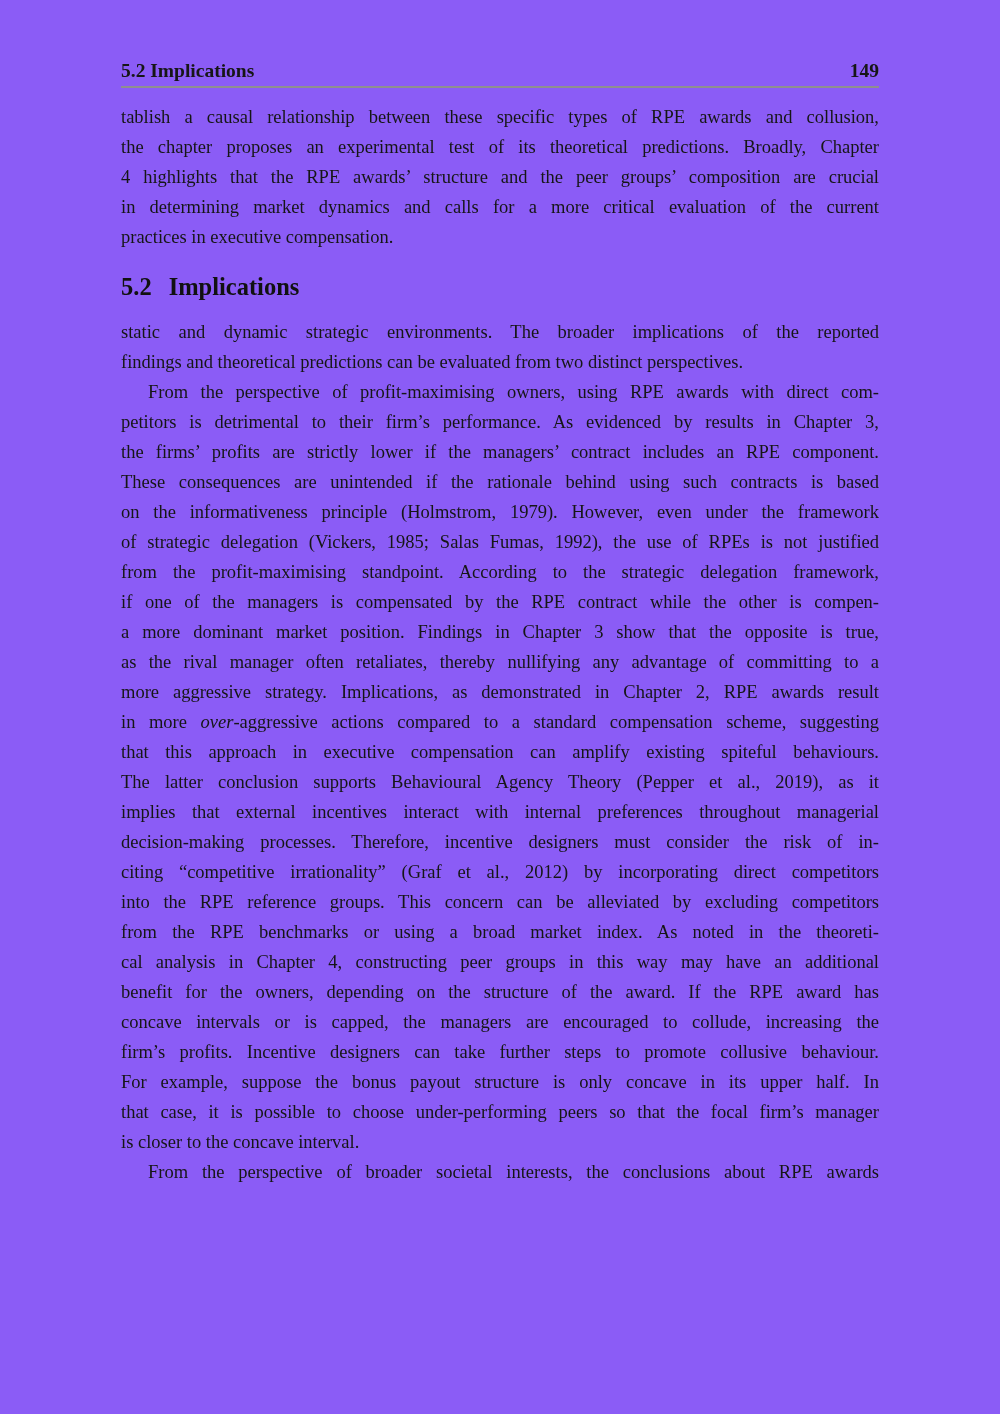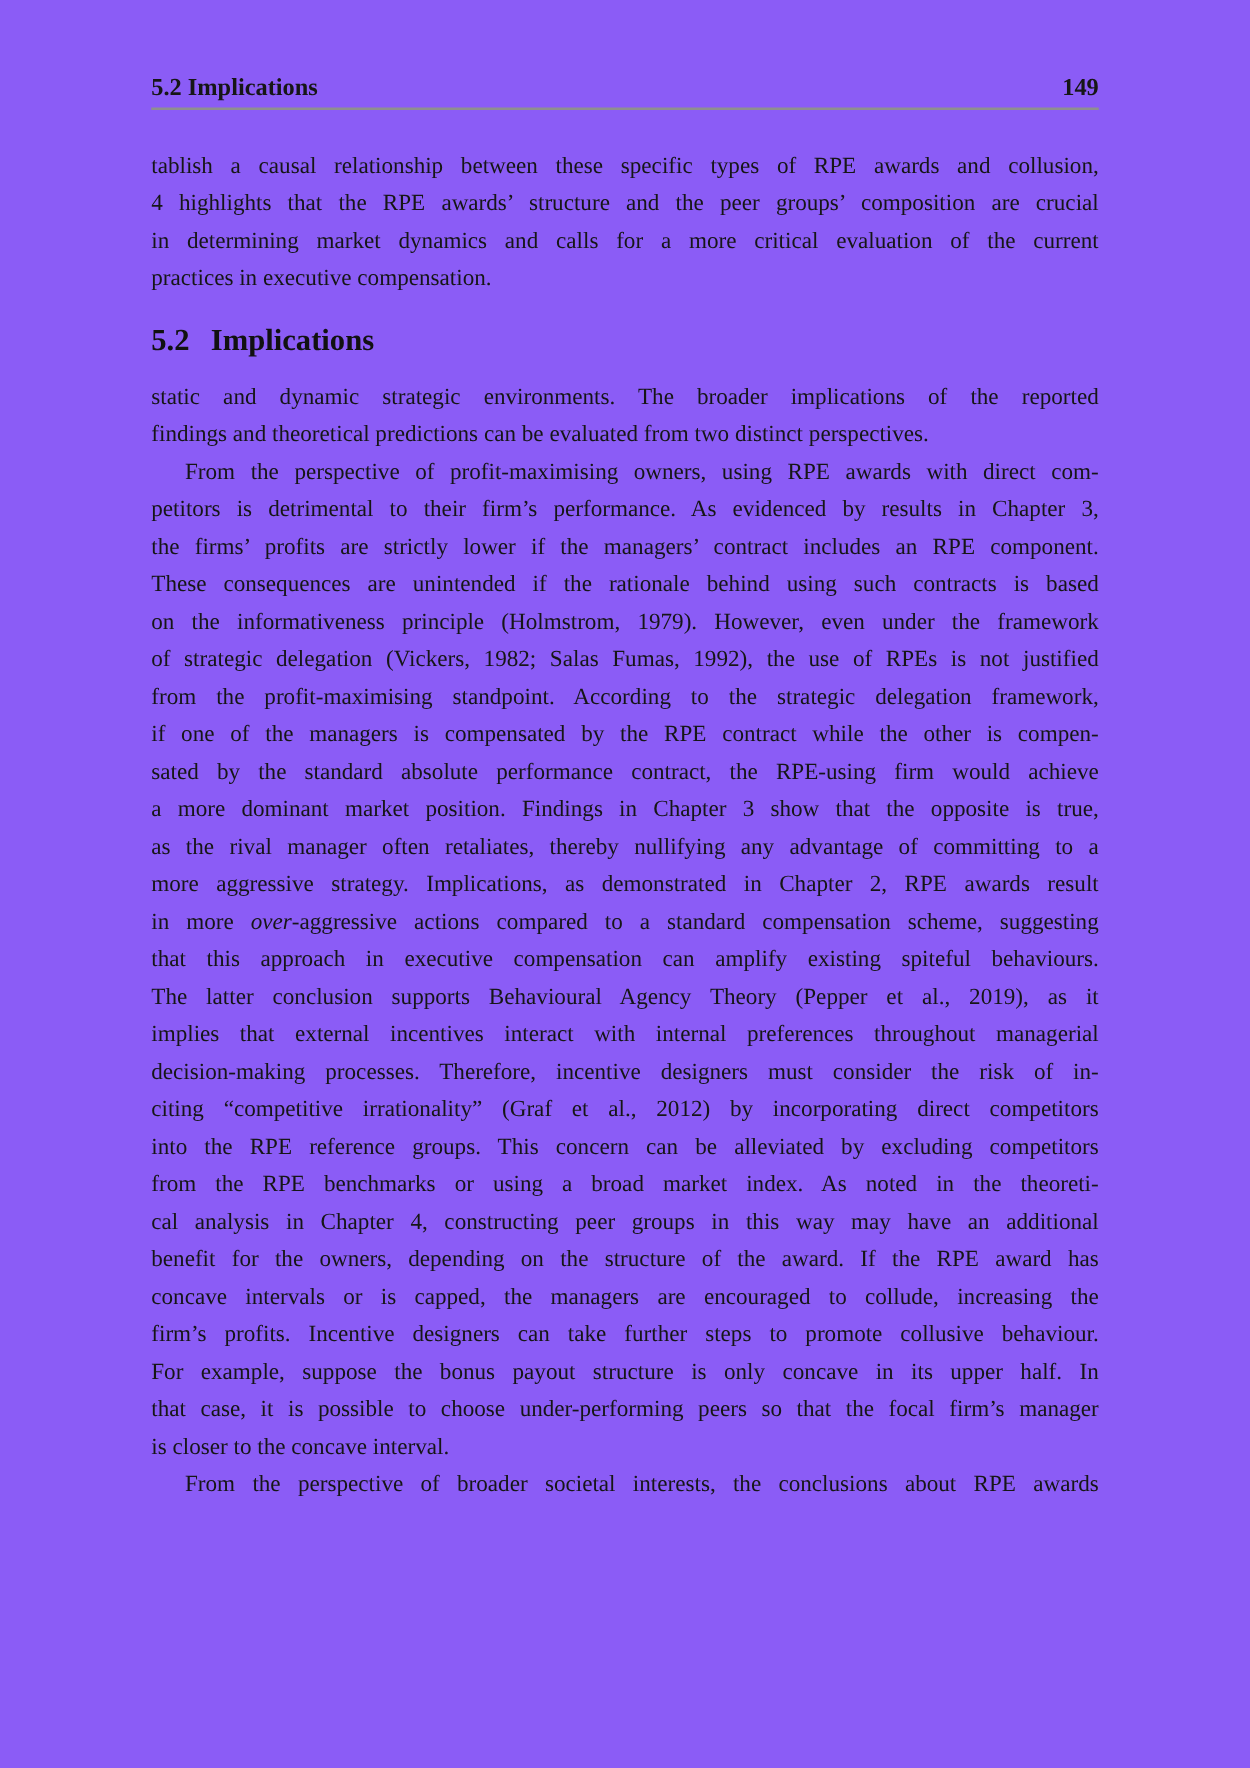--- a/index.html
+++ b/index.html
@@ -26,21 +26,21 @@
     justify-content: space-between;
     align-items: flex-end;
     padding-top: 60px;
     padding-bottom: 4px;
     border-bottom: 2px solid #8f8f8f;
     font-weight: bold;
     font-size: 19.5px;
     line-height: 22px;
   }
   .body-text {
-    margin-top: 30px;
+    margin-top: 14px;
     font-size: 18.5px;
   }
   .line {
     height: 30px;
     line-height: 30px;
     text-align: justify;
     text-align-last: justify;
     text-justify: inter-word;
     white-space: normal;
     overflow: hidden;
@@ -73,44 +73,44 @@
 
     <div class="running-header">
       <span>5.2 Implications</span>
       <span>149</span>
     </div>
 
     <div class="body-text">
 
       <div>
           <div class="line">tablish a causal relationship between these specific types of RPE awards and collusion,</div>
+          <div class="line">the chapter proposes an experimental test of its theoretical predictions. Broadly, Chapter</div>
           <div class="line">4 highlights that the RPE awards’ structure and the peer groups’ composition are crucial</div>
           <div class="line">in determining market dynamics and calls for a more critical evaluation of the current</div>
           <div class="line last">practices in executive compensation.</div>
         </div>
 
       <div class="section-heading">
         <span class="sec-num">5.2</span><span>Implications</span>
       </div>
 
       <div>
           <div class="line">static and dynamic strategic environments. The broader implications of the reported</div>
           <div class="line last">findings and theoretical predictions can be evaluated from two distinct perspectives.</div>
         </div>
 
       <div>
           <div class="line indented">From the perspective of profit-maximising owners, using RPE awards with direct com-</div>
           <div class="line">petitors is detrimental to their firm’s performance. As evidenced by results in Chapter 3,</div>
           <div class="line">the firms’ profits are strictly lower if the managers’ contract includes an RPE component.</div>
           <div class="line">These consequences are unintended if the rationale behind using such contracts is based</div>
           <div class="line">on the informativeness principle (Holmstrom, 1979). However, even under the framework</div>
-          <div class="line">of strategic delegation (Vickers, 1982; Salas Fumas, 1992), the use of RPEs is not justified</div>
+          <div class="line">of strategic delegation (Vickers, 1985; Salas Fumas, 1992), the use of RPEs is not justified</div>
           <div class="line">from the profit-maximising standpoint. According to the strategic delegation framework,</div>
           <div class="line">if one of the managers is compensated by the RPE contract while the other is compen-</div>
-          <div class="line">sated by the standard absolute performance contract, the RPE-using firm would achieve</div>
           <div class="line">a more dominant market position. Findings in Chapter 3 show that the opposite is true,</div>
           <div class="line">as the rival manager often retaliates, thereby nullifying any advantage of committing to a</div>
           <div class="line">more aggressive strategy. Implications, as demonstrated in Chapter 2, RPE awards result</div>
           <div class="line">in more <i>over</i>-aggressive actions compared to a standard compensation scheme, suggesting</div>
           <div class="line">that this approach in executive compensation can amplify existing spiteful behaviours.</div>
           <div class="line">The latter conclusion supports Behavioural Agency Theory (Pepper et al., 2019), as it</div>
           <div class="line">implies that external incentives interact with internal preferences throughout managerial</div>
           <div class="line">decision-making processes. Therefore, incentive designers must consider the risk of in-</div>
           <div class="line">citing “competitive irrationality” (Graf et al., 2012) by incorporating direct competitors</div>
           <div class="line">into the RPE reference groups. This concern can be alleviated by excluding competitors</div>

